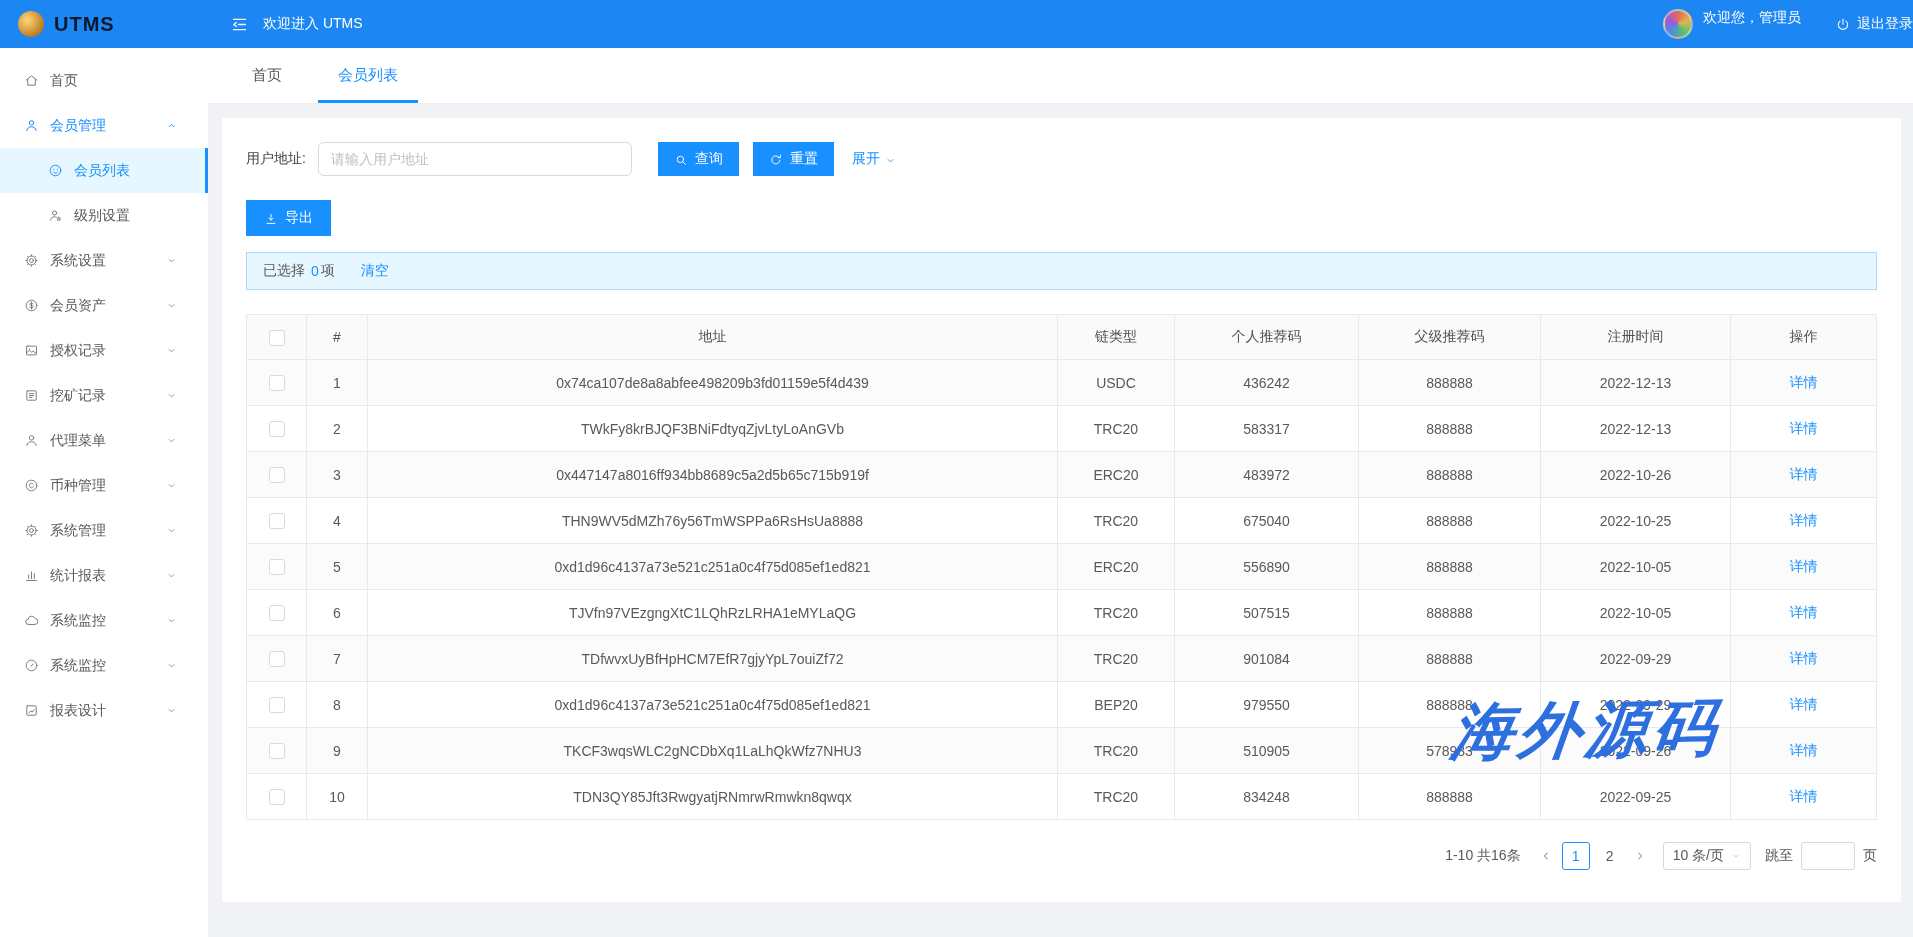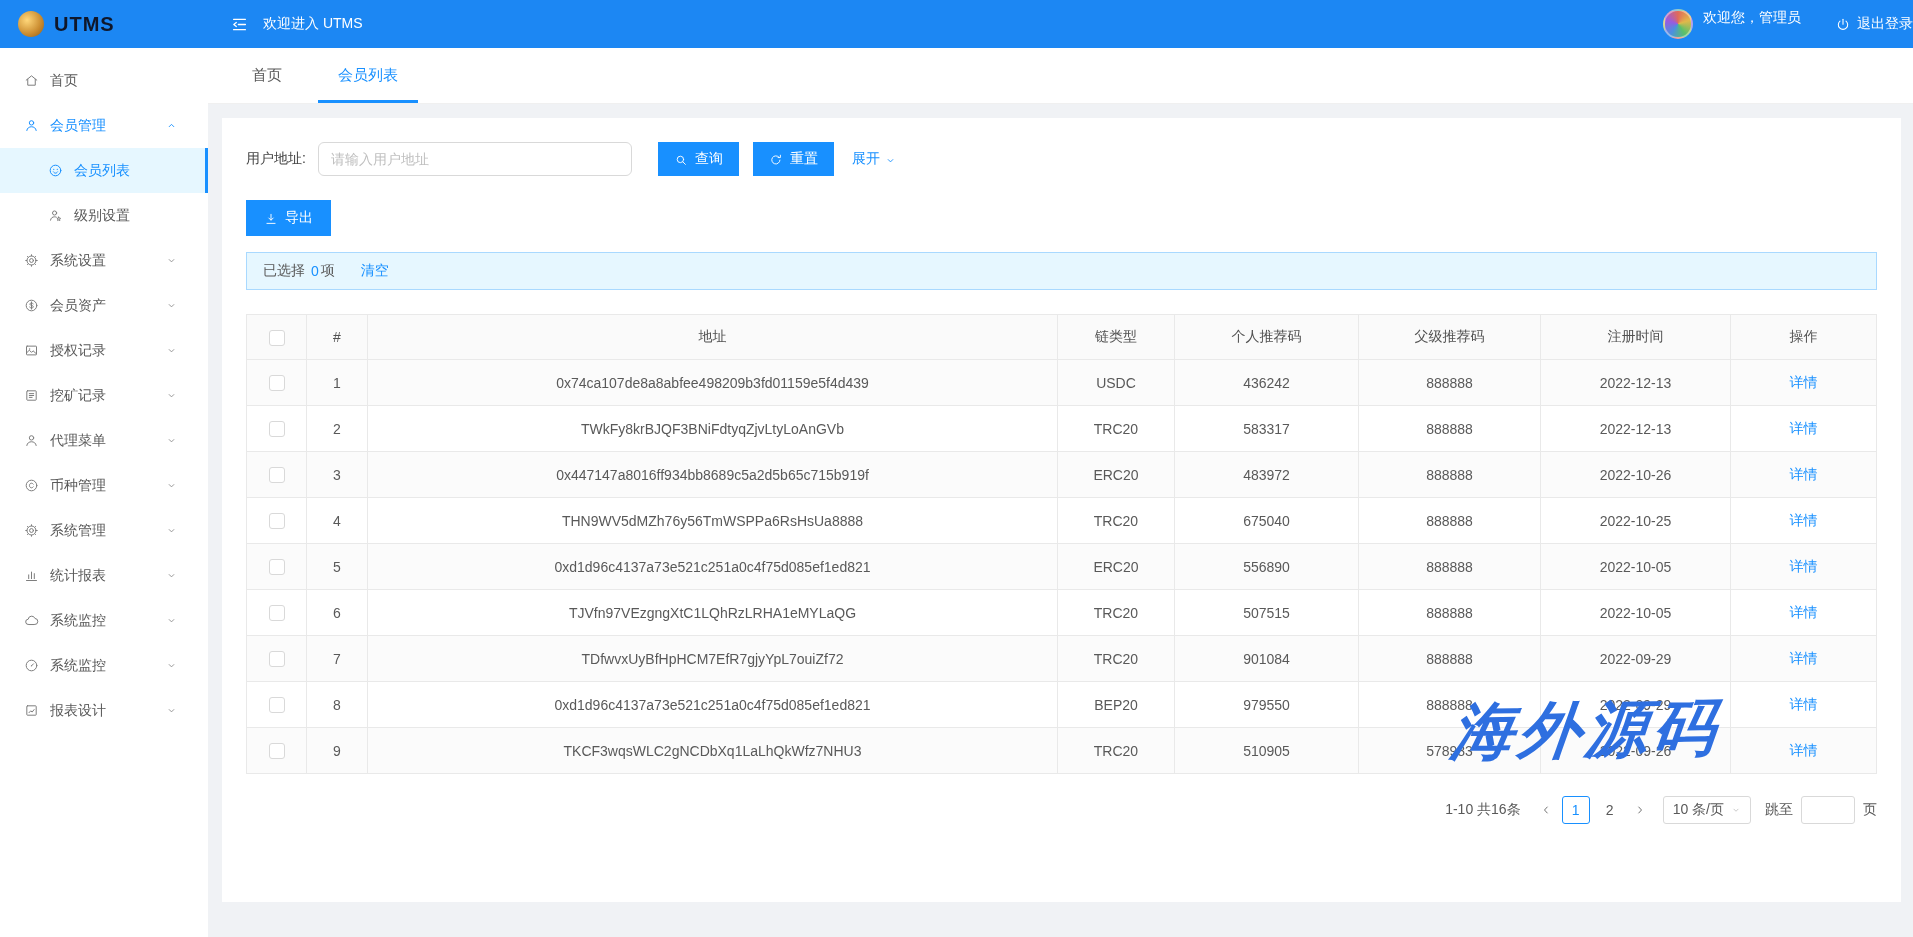--- a/index.html
+++ b/index.html
@@ -430,20 +430,30 @@
               <td><a class="detail">详情</a></td>
             </tr>
             <tr>
               <td><span class="cb"></span></td>
               <td>9</td>
               <td>TKCF3wqsWLC2gNCDbXq1LaLhQkWfz7NHU3</td>
               <td>TRC20</td>
               <td>510905</td>
               <td>578983</td>
               <td>2022-09-26</td>
+              <td><a class="detail">详情</a></td>
+            </tr>
+            <tr>
+              <td><span class="cb"></span></td>
+              <td>10</td>
+              <td>TDN3QY85Jft3RwgyatjRNmrwRmwkn8qwqx</td>
+              <td>TRC20</td>
+              <td>834248</td>
+              <td>888888</td>
+              <td>2022-09-25</td>
               <td><a class="detail">详情</a></td>
             </tr>
           </tbody>
       </table>
 
       <div class="pagination" id="pagination">
           <span class="pg-total">1-10 共16条</span>
           <span class="pg-arrow">
             <svg class="ic " viewBox="0 0 24 24">
               <path d="M14.5 6l-5.5 6 5.5 6"></path>

